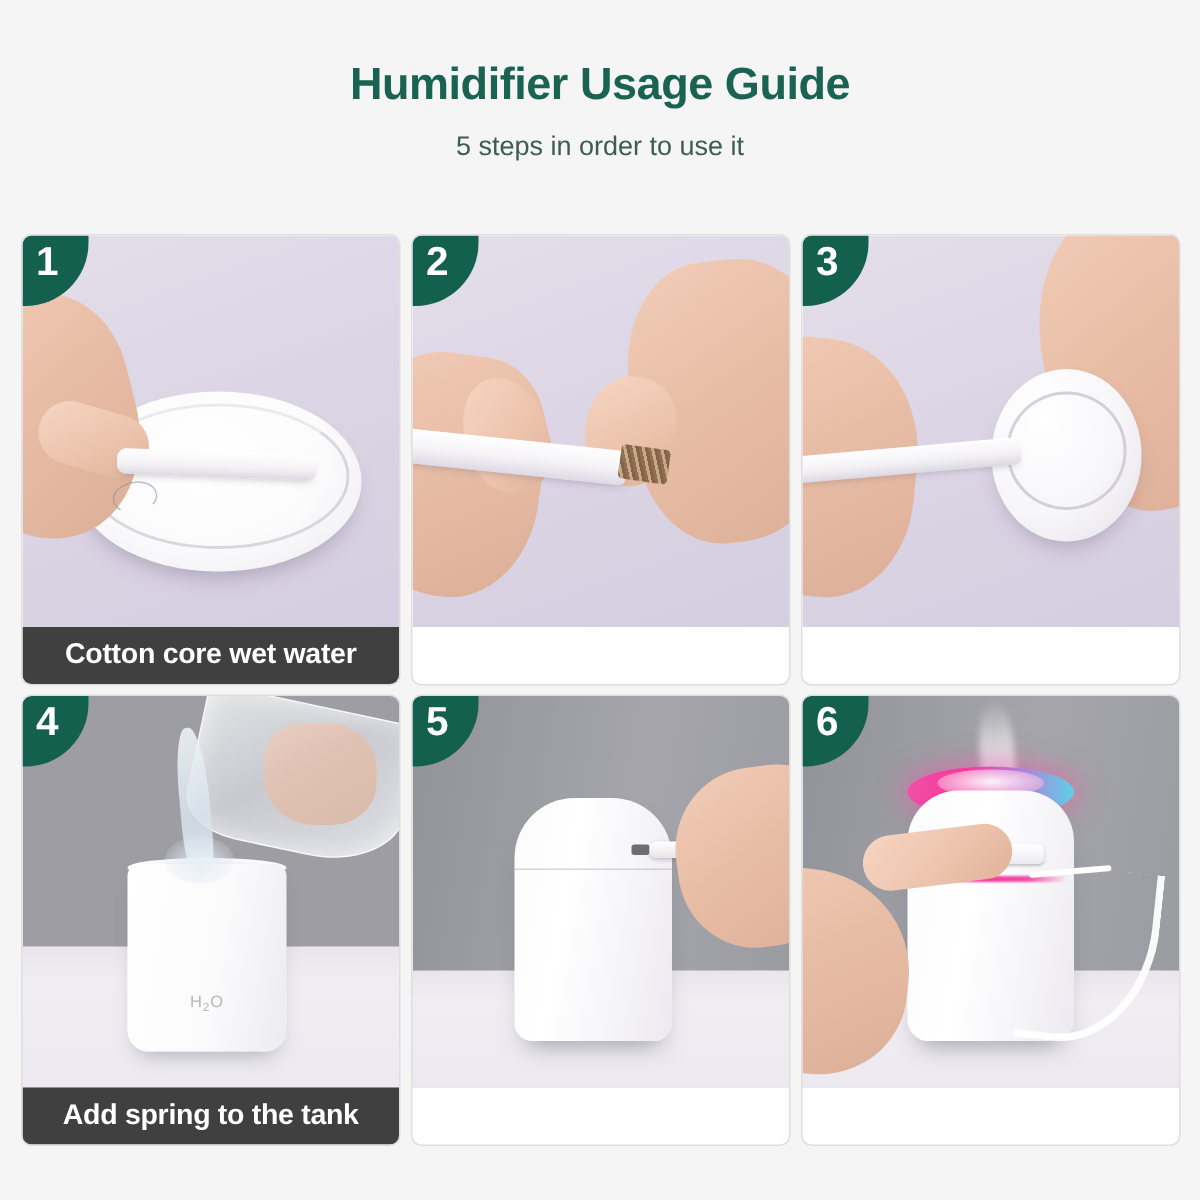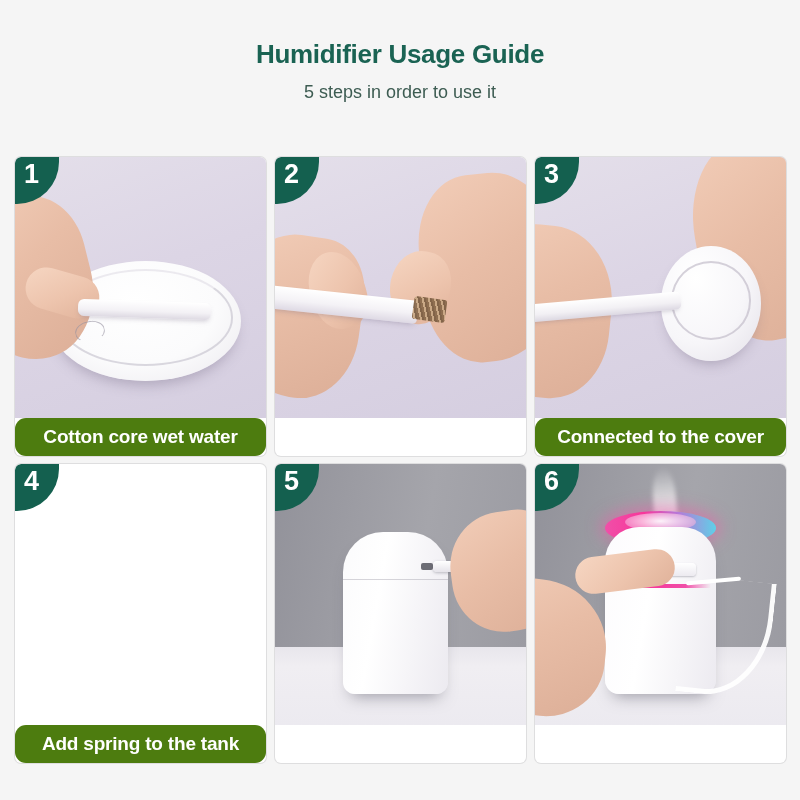--- a/index.html
+++ b/index.html
@@ -7,21 +7,21 @@
     width: 800px; height: 800px;
     background: #f5f5f5;
     font-family: "Liberation Sans", sans-serif;
     overflow: hidden;
   }
   .page { position: relative; width: 800px; height: 800px; }
 
   
   .header { text-align: center; padding-top: 40px; }
   .title {
-    font-size: 26px;
+    font-size: 30px;
     font-weight: bold;
     color: #1a6353;
     letter-spacing: -0.3px;
     line-height: 1.15;
   }
   .subtitle {
     margin-top: 12px;
     font-size: 18px;
     color: #3d5c52;
     font-weight: normal;
@@ -48,29 +48,28 @@
   .photo {
     position: absolute;
     left: 0; top: 0; right: 0;
     height: 261px;
     overflow: hidden;
   }
   .caption {
     position: absolute;
     left: 0; right: 0; bottom: 0;
     height: 38px;
-    background: #4d7c0f;
+    background: #404040;
     color: #ffffff;
     display: flex;
     align-items: center;
     justify-content: center;
     font-size: 19px;
     font-weight: bold;
     letter-spacing: -0.2px;
-    border-radius: 11px;
   }
   .badge {
     position: absolute;
     left: 0; top: 0;
     width: 44px; height: 47px;
     background: #14604f;
     border-top-left-radius: 6px;
     border-bottom-right-radius: 42px;
     color: #ffffff;
     font-size: 27px;
@@ -463,24 +462,35 @@
       <div class="photo">
         <div class="scene bg-lav">
           <div class="c3-handR skin"></div>
           <div class="c3-cap whiteobj"></div>
           <div class="c3-cap-ring"></div>
           <div class="c3-handL skin"></div>
           <div class="c3-stick"></div>
         </div>
       </div>
       <div class="badge">3</div>
-      <div class="caption">Connected to the cover</div>
     </div>
 
     <div class="card">
+      <div class="photo">
+        <div class="scene bg-grey-wall">
+          <div class="table-white"></div>
+          <div class="c4-pitcher"></div>
+          <div class="c4-pitcher-hand skin"></div>
+          <div class="c4-stream"></div>
+          <div class="c4-tank-top"></div>
+          <div class="c4-tank"></div>
+          <div class="c4-splash"></div>
+          <div class="c4-h2o">H<sub>2</sub>O</div>
+        </div>
+      </div>
       <div class="badge">4</div>
       <div class="caption">Add spring to the tank</div>
     </div>
 
     <div class="card">
       <div class="photo">
         <div class="scene bg-grey-wall2">
           <div class="table-white lowp"></div>
           <div class="c5-body"></div>
           <div class="c5-seam"></div>

